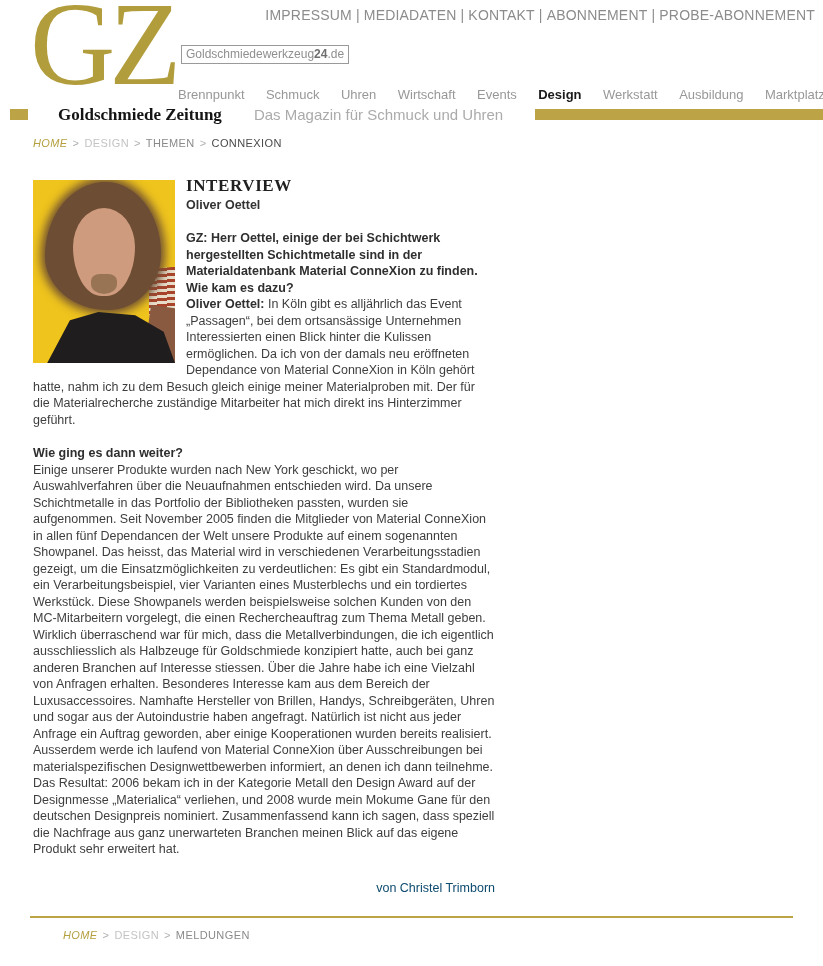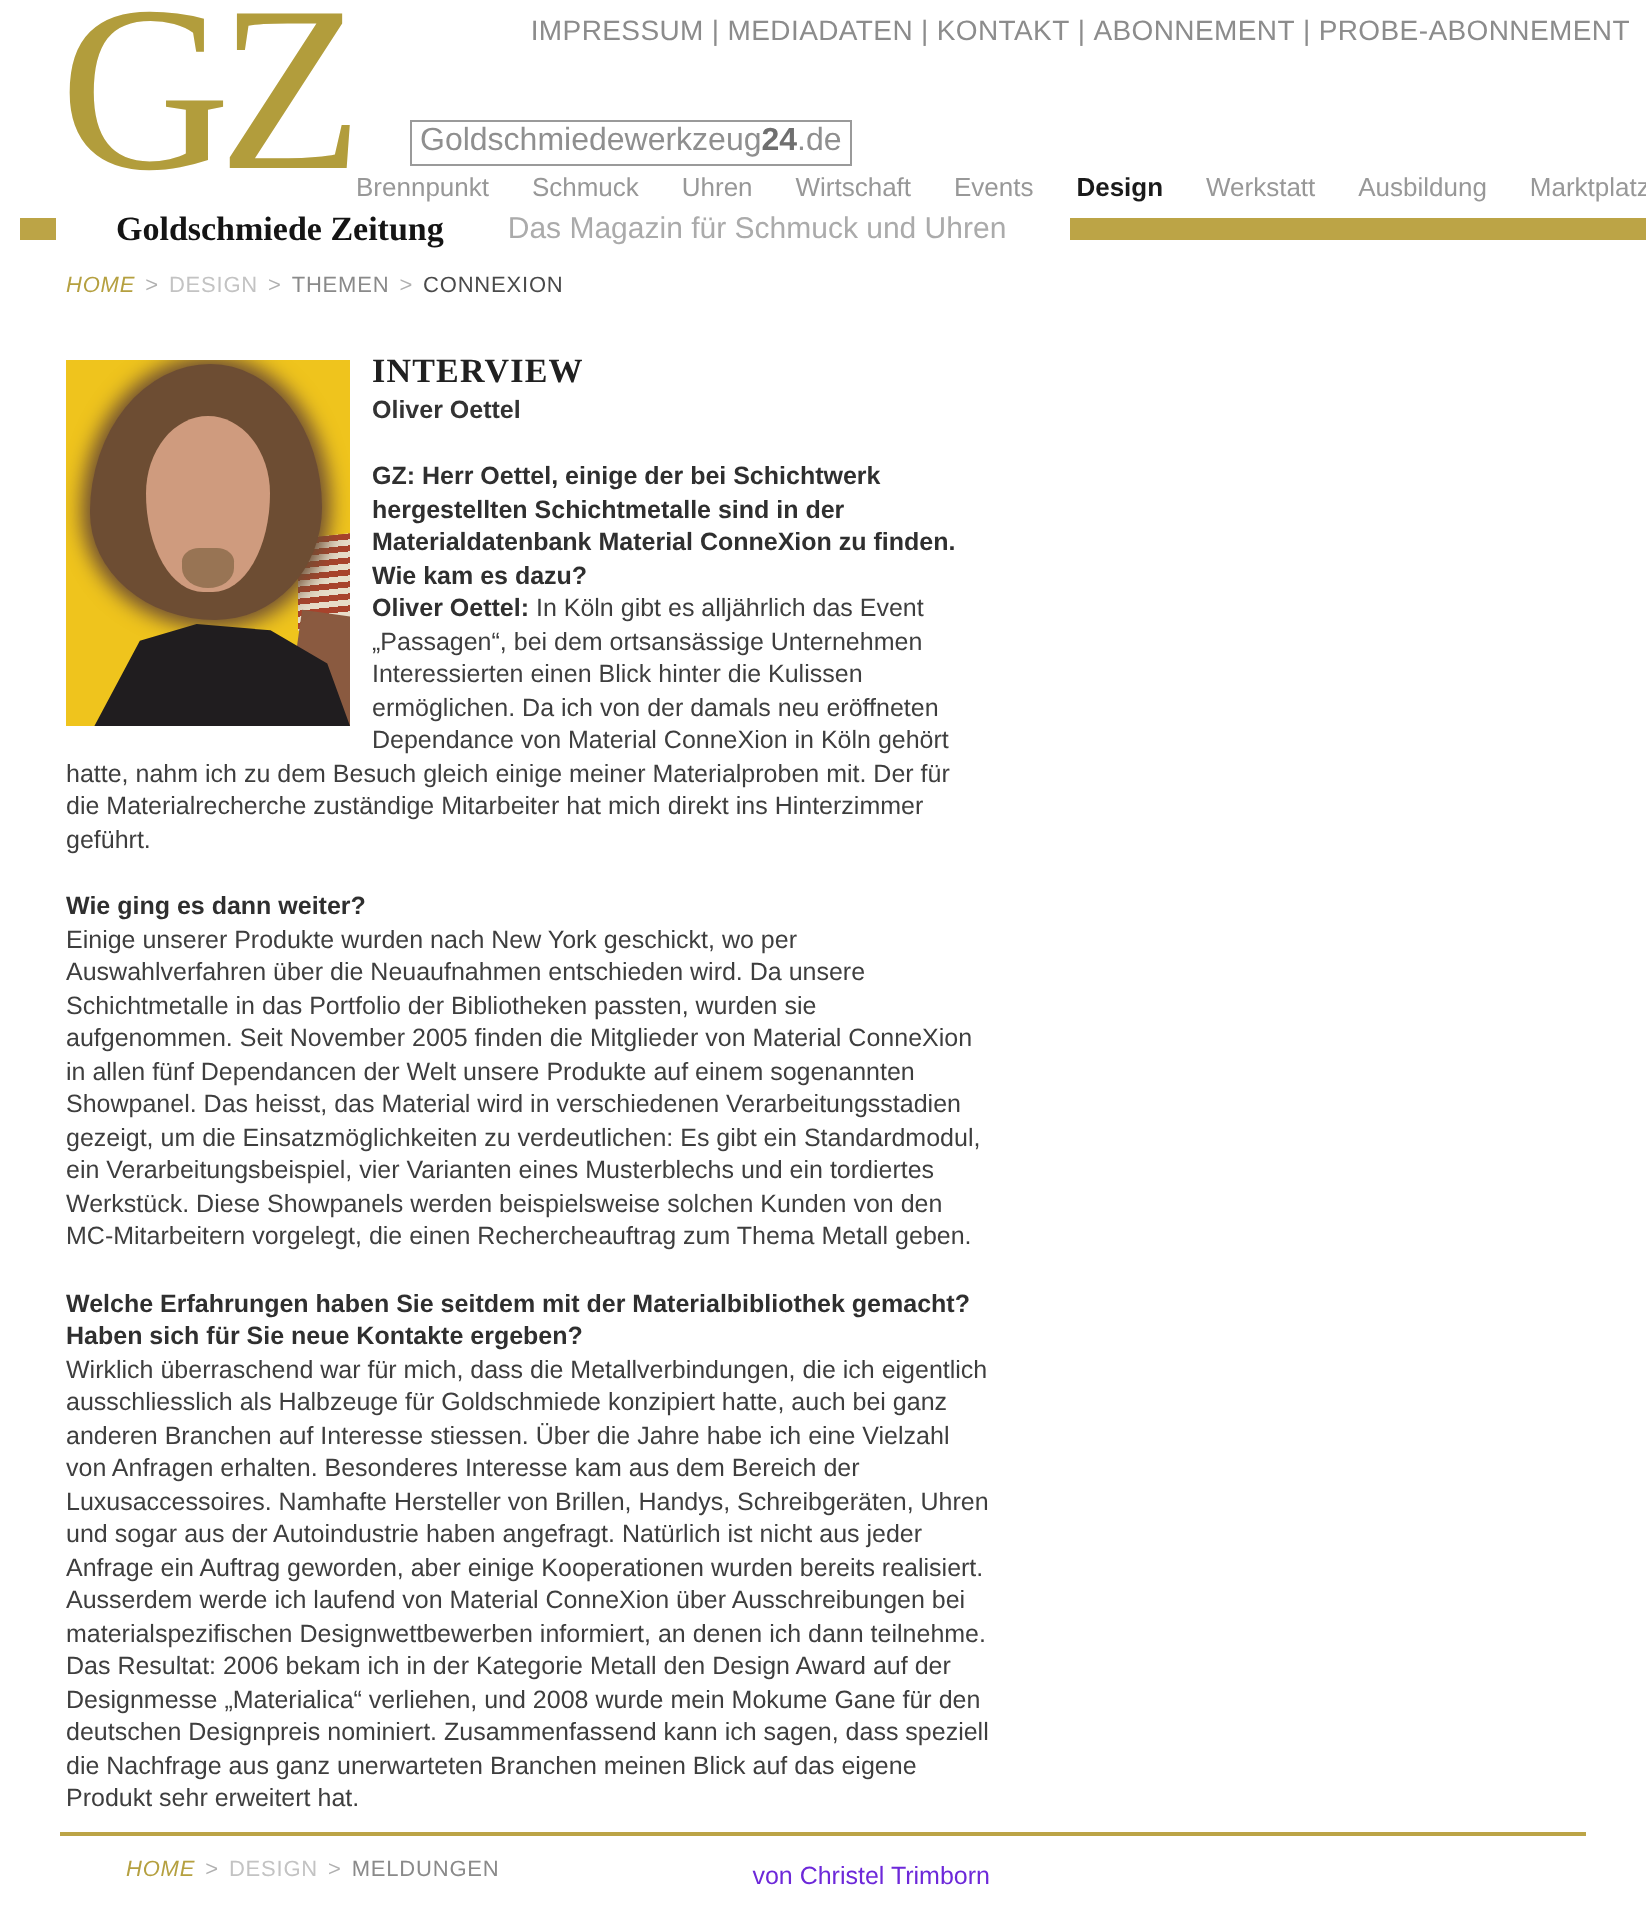--- a/index.html
+++ b/index.html
@@ -17,23 +17,23 @@
   .utility .sep { margin:0 4px; color:#8c8c8c; }
 
   .gz-logo {
     position:absolute; top:-14px; left:30px;
     font-family:"Liberation Serif","DejaVu Serif",serif;
     font-size:118px; line-height:1; color:#b29d3c; letter-spacing:-6px;
     text-decoration:none; cursor:pointer;
   }
 
   .badge {
-    position:absolute; top:45px; left:205px;
+    position:absolute; top:45px; left:181px;
     border:1px solid #9a9a9a; padding:1px 4px 2px;
-    font-size:16px; color:#8f8f8f; background:#fff;margin-top:15px;
+    font-size:12px; color:#8f8f8f; background:#fff;
   }
   .badge b { color:#6f6f6f; }
 
   .nav { position:absolute; left:178px; bottom:21px; white-space:nowrap; }
   .nav a { font-size:13px; color:#989898; text-decoration:none; margin-right:17px;text-align:right; }
   .nav a.active { color:#1a1a1a; font-weight:bold; }
 
   .brand-row { position:absolute; left:0; right:0; bottom:0; height:19px; display:flex; align-items:center;gap:24px; }
   .brand-sq { width:18px; height:11px; background:#bca446; margin:0 6px 0 10px; }
   .brand-name {
@@ -90,21 +90,21 @@
   .kicker {
     font-family:"Liberation Serif","DejaVu Serif",serif;
     font-weight:bold; font-size:17px; letter-spacing:.6px; color:#202020;
   }
   .person { font-weight:bold; margin-top:2px; color:#333; }
 
   .q { font-weight:bold; color:#2f2f2f; margin-top:17px; }
   .a { margin-top:0; }
   .a b { color:#2f2f2f; }
 
-  .byline { margin-top:22px; text-align:right; color:#6d28d9; }
+  .byline { margin-top:22px; text-align:right; color:#0c4a6e; }
 
   
   .rule { position:absolute; left:30px; right:30px; top:916px; border-top:2px solid #bca446; }
   .crumbs-bottom { position:absolute; left:33px; top:929px; margin:0;padding-left:30px; }
 </style>
 </head>
 <body>
 
 <div class="header">
 
@@ -154,21 +154,20 @@
 
   <div class="kicker">INTERVIEW</div>
   <div class="person">Oliver Oettel</div>
 
   <p class="q">GZ: Herr Oettel, einige der bei Schichtwerk hergestellten Schichtmetalle sind in der Materialdatenbank Material ConneXion zu finden. Wie kam es dazu?</p>
   <p class="a"><b>Oliver Oettel:</b><span> In Köln gibt es alljährlich das Event „Passagen“, bei dem ortsansässige Unternehmen Interessierten einen Blick hinter die Kulissen ermöglichen. Da ich von der damals neu eröffneten Dependance von Material ConneXion in Köln gehört hatte, nahm ich zu dem Besuch gleich einige meiner Materialproben mit. Der für die Materialrecherche zuständige Mitarbeiter hat mich direkt ins Hinterzimmer geführt.</span></p>
 
   <p class="q">Wie ging es dann weiter?</p>
   <p class="a"><span>Einige unserer Produkte wurden nach New York geschickt, wo per Auswahlverfahren über die Neuaufnahmen entschieden wird. Da unsere Schichtmetalle in das Portfolio der Bibliotheken passten, wurden sie aufgenommen. Seit November 2005 finden die Mitglieder von Material ConneXion in allen fünf Dependancen der Welt unsere Produkte auf einem sogenannten Showpanel. Das heisst, das Material wird in verschiedenen Verarbeitungsstadien gezeigt, um die Einsatzmöglichkeiten zu verdeutlichen: Es gibt ein Standardmodul, ein Verarbeitungsbeispiel, vier Varianten eines Musterblechs und ein tordiertes Werkstück. Diese Showpanels werden beispielsweise solchen Kunden von den MC-Mitarbeitern vorgelegt, die einen Rechercheauftrag zum Thema Metall geben.</span></p>
 
-  <p class="q">Welche Erfahrungen haben Sie seitdem mit der Materialbibliothek gemacht? Haben sich für Sie neue Kontakte ergeben?</p>
   <p class="a"><span>Wirklich überraschend war für mich, dass die Metallverbindungen, die ich eigentlich ausschliesslich als Halbzeuge für Goldschmiede konzipiert hatte, auch bei ganz anderen Branchen auf Interesse stiessen. Über die Jahre habe ich eine Vielzahl von Anfragen erhalten. Besonderes Interesse kam aus dem Bereich der Luxusaccessoires. Namhafte Hersteller von Brillen, Handys, Schreibgeräten, Uhren und sogar aus der Autoindustrie haben angefragt. Natürlich ist nicht aus jeder Anfrage ein Auftrag geworden, aber einige Kooperationen wurden bereits realisiert. Ausserdem werde ich laufend von Material ConneXion über Ausschreibungen bei materialspezifischen Designwettbewerben informiert, an denen ich dann teilnehme. Das Resultat: 2006 bekam ich in der Kategorie Metall den Design Award auf der Designmesse „Materialica“ verliehen, und 2008 wurde mein Mokume Gane für den deutschen Designpreis nominiert. Zusammenfassend kann ich sagen, dass speziell die Nachfrage aus ganz unerwarteten Branchen meinen Blick auf das eigene Produkt sehr erweitert hat.</span></p>
 
   <div class="byline">von Christel Trimborn</div>
 </div>
 
 <div class="rule"></div>
 
 <div class="crumbs crumbs-bottom">
   <a href="#" class="c-home">HOME</a><span class="sep">&gt;</span><a href="#" class="c-light">DESIGN</a><span class="sep">&gt;</span><a href="#" class="c-mid">MELDUNGEN</a>
 </div>

